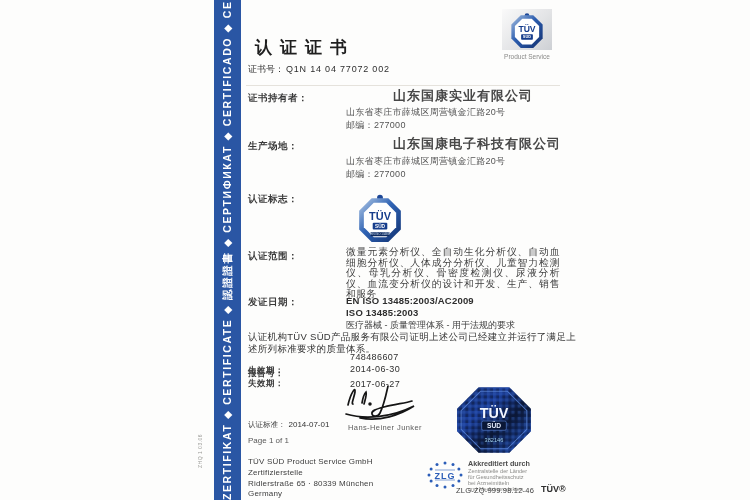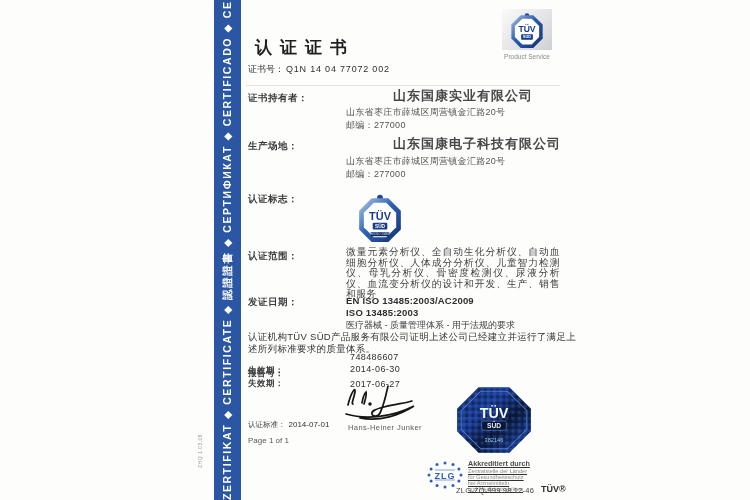--- a/index.html
+++ b/index.html
@@ -39,21 +39,21 @@
   .detail-val { font-size:9px; color:#2f2f2f; letter-spacing:.4px; }
   
   .signature { position:absolute; left:338px; top:383px; }
   .signer { position:absolute; left:348px; top:423px; font-size:7.5px; color:#5c5c5c; letter-spacing:.4px; }
   .issue-line { position:absolute; left:248px; top:420px; font-size:7.5px; color:#444; }
   .issue-line .d { font-size:8px; color:#333; margin-left:3px; }
   .page-info { position:absolute; left:248px; top:436px; font-size:8px; color:#585858; }
   
   .footer-company { position:absolute; left:248px; top:457px; font-size:8px; line-height:10.8px; color:#3d3d3d; letter-spacing:.2px; }
   .zlg { position:absolute; left:425px; top:459px;text-align:right; }
-  .akk { position:absolute; left:468px; top:459px; width:90px;text-decoration:underline; }
+  .akk { position:absolute; left:468px; top:459px; width:90px; }
   .akk-title { font-size:7.2px; font-weight:bold; color:#4c4c4c; }
   .akk-line { font-size:5.6px; line-height:6px; color:#8b8b88; }
   .zlg-code { position:absolute; left:456px; top:486px; font-size:7.5px; color:#3e3e3e; letter-spacing:.2px; }
   .tuv-mark { position:absolute; left:541px; top:484px; font-size:9px; font-weight:bold; color:#2f2f2f; }
   .sticker { position:absolute; left:456px; top:386px; }
 </style>
 </head>
 <body>
 
 <div class="page">
@@ -171,20 +171,26 @@
       <polygon points="22,1 52,1 73,22 73,44 52,65 22,65 1,44 1,22" fill="url(#holo)"></polygon>
       <polygon points="22,1 52,1 73,22 73,44 52,65 22,65 1,44 1,22" fill="url(#chk)"></polygon>
       <polygon points="24,5 50,5 69,24 69,42 50,61 24,61 5,42 5,24" fill="none" stroke="#5d8ae0" stroke-width="1" opacity="0.8"></polygon>
       <text x="37" y="31" text-anchor="middle" font-size="14" font-weight="bold" fill="#f2f6ff" font-family="Liberation Sans, sans-serif">TÜV</text>
       <rect x="25" y="34" width="24" height="9" rx="1.5" fill="#0a1736" stroke="#5d8ae0" stroke-width="0.6"></rect>
       <text x="37" y="41" text-anchor="middle" font-size="6.5" font-weight="bold" fill="#e8f0ff" font-family="Liberation Sans, sans-serif">SÜD</text>
       <text x="37" y="54" text-anchor="middle" font-size="5.5" fill="#9fd2f2" font-family="Liberation Sans, sans-serif">382146</text>
     </svg>
   </div>
 
+  <div class="footer-company">
+    <div>TÜV SÜD Product Service GmbH</div>
+    <div>Zertifizierstelle</div>
+    <div>Ridlerstraße 65 · 80339 München</div>
+    <div>Germany</div>
+  </div>
 
   <div class="zlg">
     <svg width="40" height="32" viewBox="0 0 40 32">
       <g fill="#2b5db8">
         <circle cx="36" cy="16" r="1.5"></circle>
           <circle cx="33.9" cy="10" r="1.5"></circle>
           <circle cx="28" cy="5.6" r="1.5"></circle>
         <circle cx="20" cy="4" r="1.5"></circle>
           <circle cx="12" cy="5.6" r="1.5"></circle>
           <circle cx="6.1" cy="10" r="1.5"></circle>

